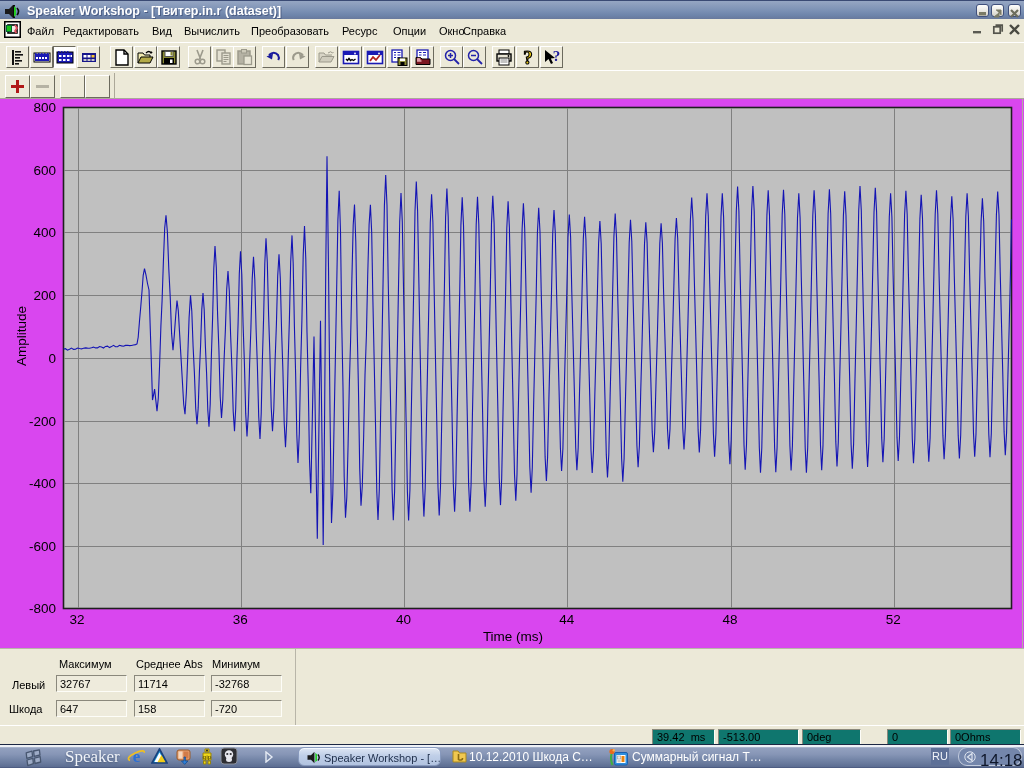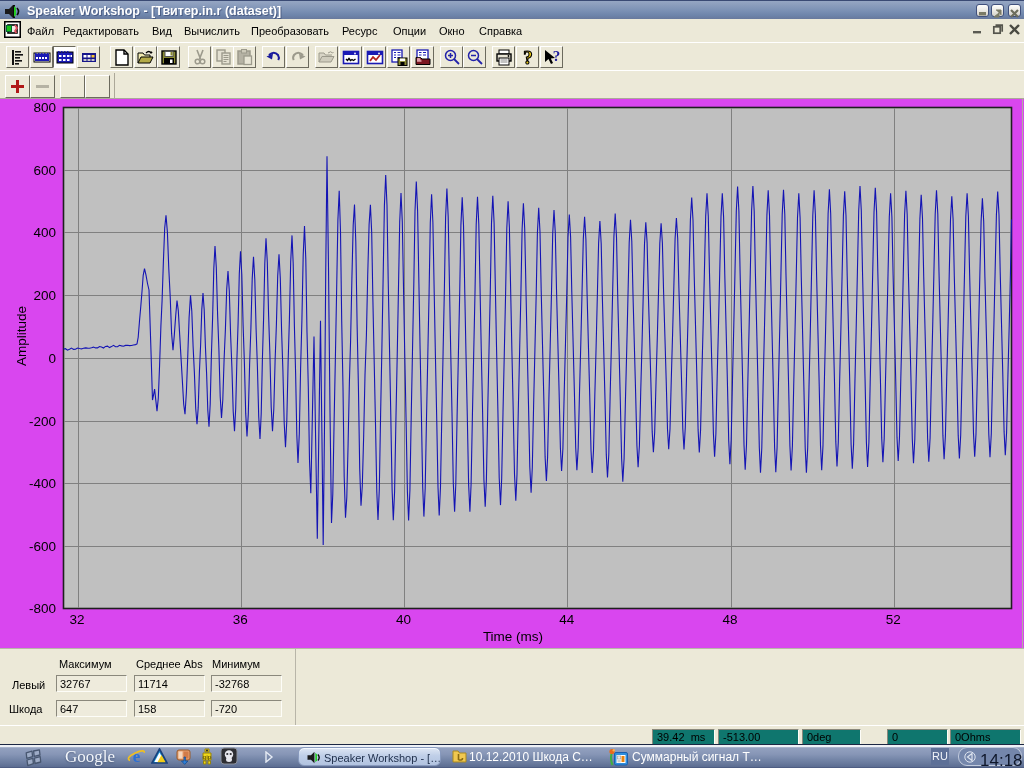--- a/index.html
+++ b/index.html
@@ -53,21 +53,21 @@
       <path d="M11 4 l2 3 -2 3 1.5 2" stroke="#e05060" stroke-width="1.8" fill="none"></path>
     </svg>
     <div class="mi" style="left:27px">Файл</div>
     <div class="mi" style="left:63px">Редактировать</div>
     <div class="mi" style="left:152px">Вид</div>
     <div class="mi" style="left:184px">Вычислить</div>
     <div class="mi" style="left:251px">Преобразовать</div>
     <div class="mi" style="left:342px">Ресурс</div>
     <div class="mi" style="left:393px">Опции</div>
     <div class="mi" style="left:439px">Окно</div>
-    <div class="mi" style="left:479px">Справка</div>
+    <div class="mi" style="left:463px">Справка</div>
 <div class="abs" style="left:971px;top:3px;width:16px;height:15px"><svg width="14" height="14" viewBox="0 0 14 14">
         <rect x="2" y="9" width="8" height="2.4" fill="#5a5a52"></rect>
       </svg></div>
 <div class="abs" style="left:989px;top:3px"><svg width="16" height="15" viewBox="0 0 16 15">
         <rect x="4.8" y="4.8" width="6.4" height="6.4" fill="none" stroke="#55554d" stroke-width="1.7"></rect>
         <path d="M6.5 3.2 L13.2 3.2 L13.2 9.8" fill="none" stroke="#55554d" stroke-width="1.7"></path>
       </svg></div>
 <div class="abs" style="left:1007px;top:3px"><svg width="15" height="15" viewBox="0 0 15 15">
         <path d="M3 3 L12 12 M12 3 L3 12" stroke="#4a4a42" stroke-width="2.4"></path>
       </svg></div>
@@ -328,21 +328,21 @@
   </div>
 <div class="abs" id="task">
     <svg class="qi" style="left:23px;top:3px" width="20" height="20" viewBox="0 0 20 20">
 <g fill="#9dabc6" stroke="#47566f" stroke-width="1.3" stroke-linejoin="round">
 <path d="M3.2 4.8 L9 3.2 L9.6 8.6 L3.8 10.4 Z"></path>
 <path d="M10.6 3 L16.4 1.8 L17 7 L11.2 8.4 Z"></path>
 <path d="M4 12 L9.8 10.3 L10.4 15.6 L4.8 17.6 Z"></path>
 <path d="M11.4 10.1 L17.2 8.7 L17.7 14 L12 15.5 Z"></path>
 </g>
     </svg>
-    <div class="qi" style="left:65px;top:2px;font-family:'Liberation Serif',serif;font-size:17px;color:#f2f5fa;text-shadow:0 1px 2px #4a5a7a">Google</div>
+    <div class="qi" style="left:65px;top:2px;font-family:'Liberation Serif',serif;font-size:17px;color:#f2f5fa;text-shadow:0 1px 2px #4a5a7a">Speaker</div>
     <svg class="qi" style="left:127px;top:2px" width="19" height="18" viewBox="0 0 19 18">
 <text x="9.5" y="14.5" font-family="Liberation Serif" font-size="17" font-weight="bold" fill="#2b6fd4" text-anchor="middle">e</text>
 <path d="M3 13.5 q-2.4 -1.2 -1.2 -3 q1.6 -2.4 6.4 -4.6 q5.2 -2.4 7.6 -2 q1.8 0.3 1.4 1.8" fill="none" stroke="#f0c020" stroke-width="1.6"></path>
 </svg>
     <svg class="qi" style="left:151px;top:3px" width="17" height="17" viewBox="0 0 17 17">
 <path d="M8.5 1 L16 15 L1 15 Z" fill="#1d9ad8"></path>
 <path d="M8.5 4.5 L13.6 14 L3.4 14 Z" fill="#fff"></path>
 <path d="M10.5 7 L16 15 L6 15 Z" fill="#f2cb18"></path>
 <path d="M8.5 1 L16 15 L1 15 Z" fill="none" stroke="#19427e" stroke-width="1.7"></path>
 </svg>

